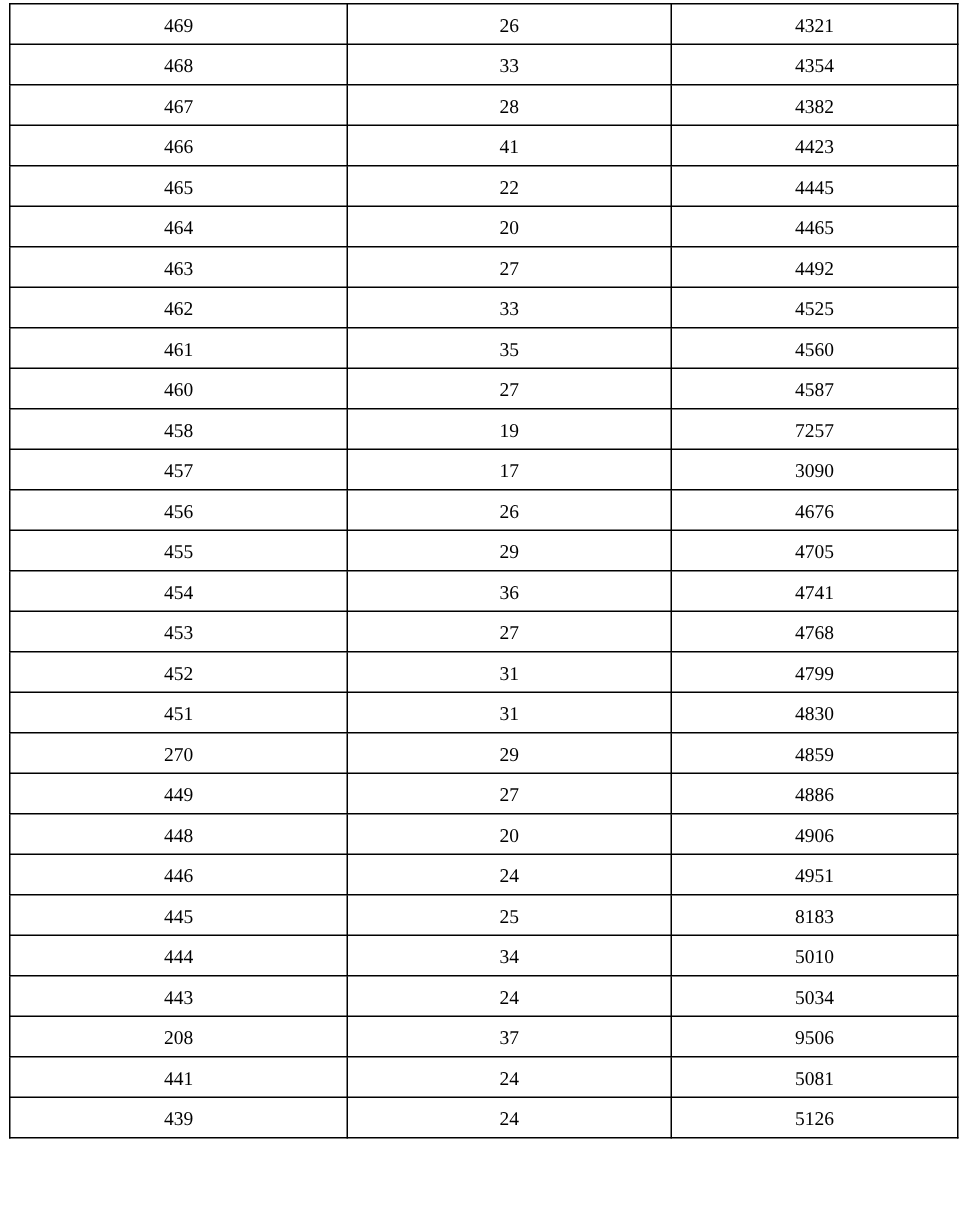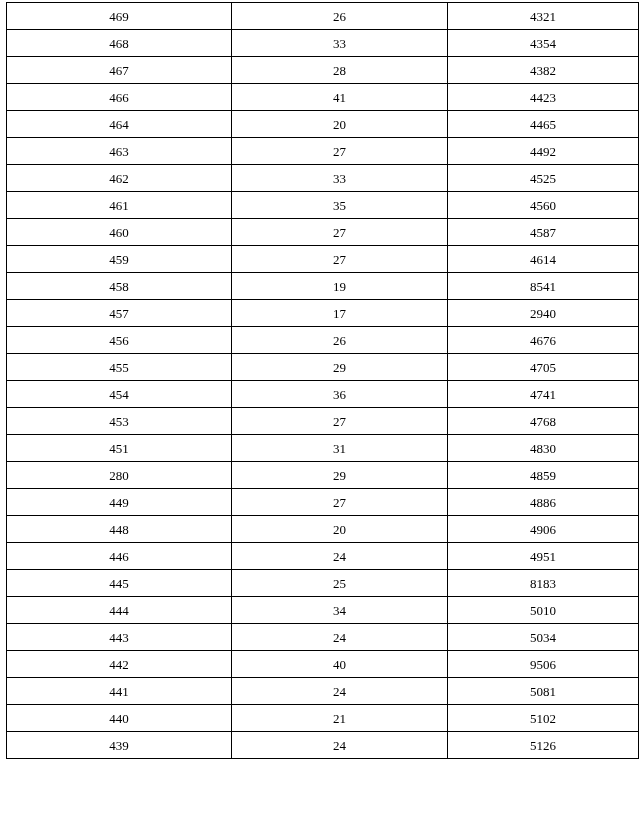--- a/index.html
+++ b/index.html
@@ -66,20 +66,25 @@
           <td>467</td>
           <td>28</td>
           <td>4382</td>
         </tr>
         <tr>
           <td>466</td>
           <td>41</td>
           <td>4423</td>
         </tr>
         <tr>
+          <td>465</td>
+          <td>22</td>
+          <td>4445</td>
+        </tr>
+        <tr>
           <td>464</td>
           <td>20</td>
           <td>4465</td>
         </tr>
         <tr>
           <td>463</td>
           <td>27</td>
           <td>4492</td>
         </tr>
         <tr>
@@ -91,33 +96,28 @@
           <td>461</td>
           <td>35</td>
           <td>4560</td>
         </tr>
         <tr>
           <td>460</td>
           <td>27</td>
           <td>4587</td>
         </tr>
         <tr>
-          <td>459</td>
-          <td>27</td>
-          <td>4614</td>
-        </tr>
-        <tr>
           <td>458</td>
           <td>19</td>
-          <td>8541</td>
+          <td>7257</td>
         </tr>
         <tr>
           <td>457</td>
           <td>17</td>
-          <td>2940</td>
+          <td>3090</td>
         </tr>
         <tr>
           <td>456</td>
           <td>26</td>
           <td>4676</td>
         </tr>
         <tr>
           <td>455</td>
           <td>29</td>
           <td>4705</td>
@@ -126,26 +126,31 @@
           <td>454</td>
           <td>36</td>
           <td>4741</td>
         </tr>
         <tr>
           <td>453</td>
           <td>27</td>
           <td>4768</td>
         </tr>
         <tr>
+          <td>452</td>
+          <td>31</td>
+          <td>4799</td>
+        </tr>
+        <tr>
           <td>451</td>
           <td>31</td>
           <td>4830</td>
         </tr>
         <tr>
-          <td>280</td>
+          <td>270</td>
           <td>29</td>
           <td>4859</td>
         </tr>
         <tr>
           <td>449</td>
           <td>27</td>
           <td>4886</td>
         </tr>
         <tr>
           <td>448</td>
@@ -166,33 +171,28 @@
           <td>444</td>
           <td>34</td>
           <td>5010</td>
         </tr>
         <tr>
           <td>443</td>
           <td>24</td>
           <td>5034</td>
         </tr>
         <tr>
-          <td>442</td>
-          <td>40</td>
+          <td>208</td>
+          <td>37</td>
           <td>9506</td>
         </tr>
         <tr>
           <td>441</td>
           <td>24</td>
           <td>5081</td>
-        </tr>
-        <tr>
-          <td>440</td>
-          <td>21</td>
-          <td>5102</td>
         </tr>
         <tr>
           <td>439</td>
           <td>24</td>
           <td>5126</td>
         </tr>
       </tbody>
   </table>
 </div>
 

